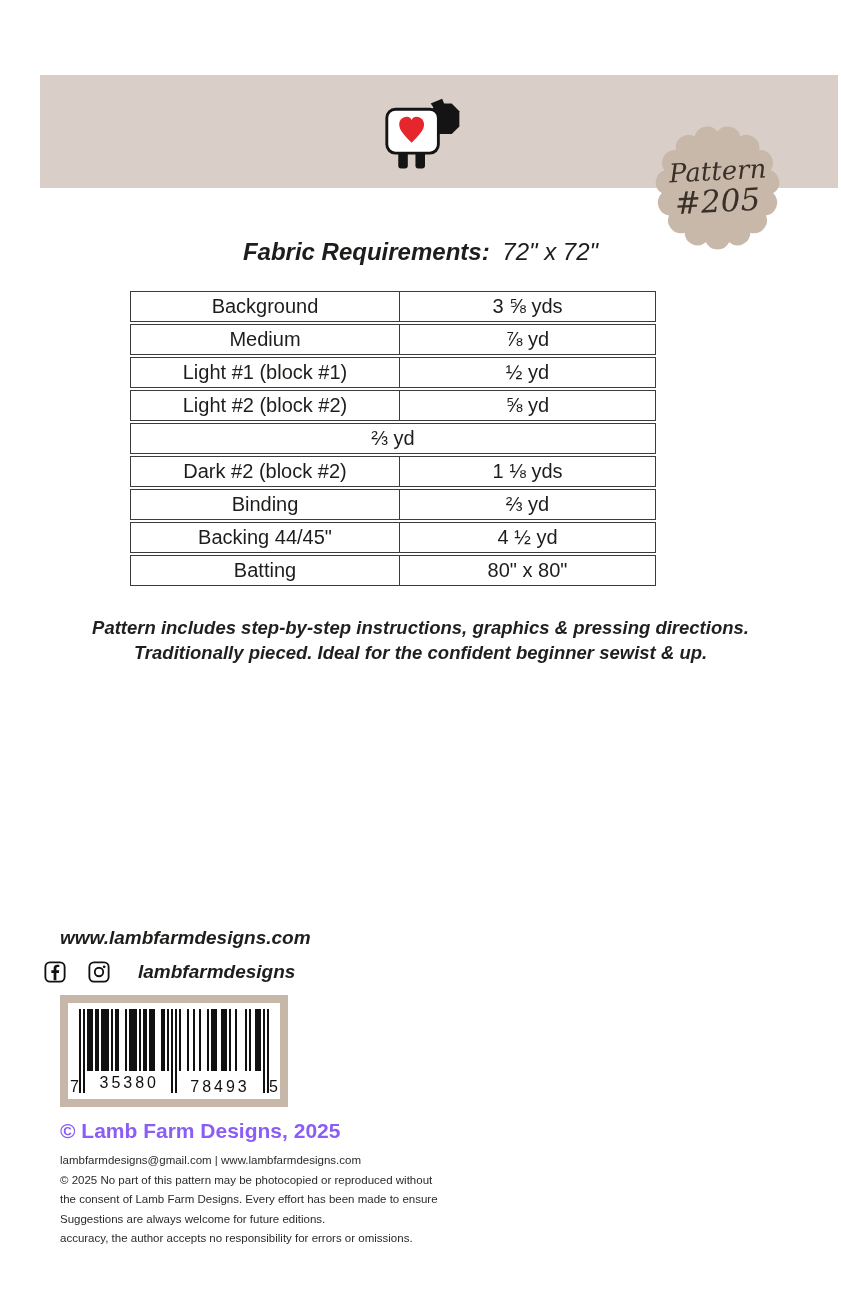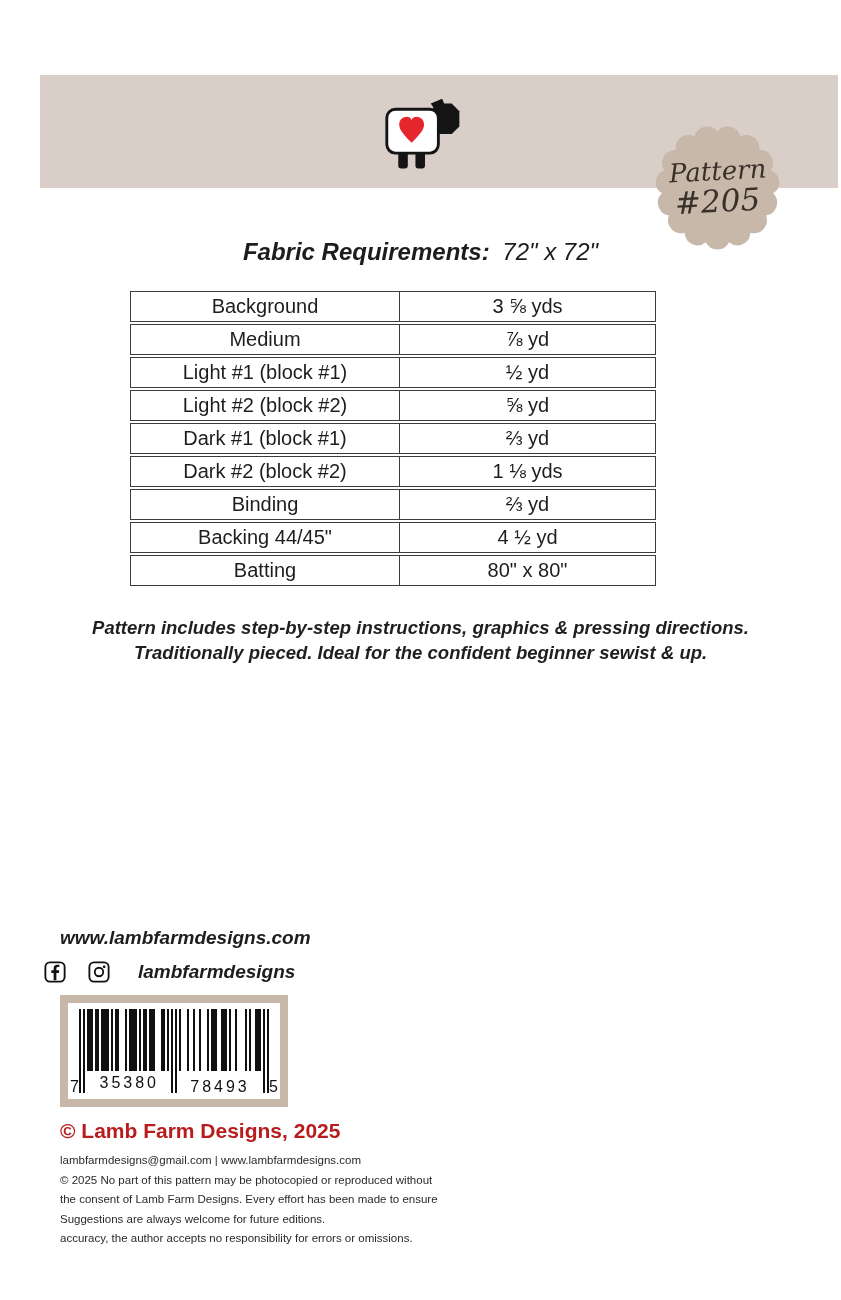--- a/index.html
+++ b/index.html
@@ -47,21 +47,21 @@
 
   .barcode{position:absolute;left:60px;top:995px;width:228px;height:112px;background:#c7b7a8;}
   .bc-white{position:absolute;left:8px;top:8px;width:212px;height:96px;background:#ffffff;}
   .bc-bars{position:absolute;left:11px;top:6px;width:190px;height:84px;fill:#111;}
   .bc-digit{position:absolute;font-size:16px;color:#111;font-family:"Liberation Sans",sans-serif;}
   .bd-left{left:2px;bottom:3px;}
   .bd-g1{left:25px;bottom:7px;width:66px;text-align:right;letter-spacing:3px;}
   .bd-g2{left:119px;bottom:3px;width:66px;text-align:center;letter-spacing:3px;}
   .bd-right{right:2px;bottom:3px;}
 
-  .copyright{position:absolute;left:60px;top:1119px;font-size:21px;font-weight:bold;color:#b91c1c;}
+  .copyright{position:absolute;left:60px;top:1119px;font-size:21px;font-weight:bold;color:#8b5cf6;}
   .fineprint{position:absolute;left:60px;top:1155px;width:420px;}
   .fineline{margin:0 0 8px 0;font-size:11.5px;line-height:11.5px;color:#2a2a2a;}
 </style>
 </head>
 <body>
 
 <div class="band"></div>
 
 <svg class="sheep" viewBox="0 0 88 78">
   <g>
@@ -100,21 +100,20 @@
     </div>
     <div class="frow">
       <div class="c-item">Light #1 (block #1)</div>
       <div class="c-amt">½ yd</div>
     </div>
     <div class="frow">
       <div class="c-item">Light #2 (block #2)</div>
       <div class="c-amt">⅝ yd</div>
     </div>
     <div class="frow">
-      <div class="c-item">Dark #1 (block #1)</div>
       <div class="c-amt">⅔ yd</div>
     </div>
     <div class="frow">
       <div class="c-item">Dark #2 (block #2)</div>
       <div class="c-amt">1 ⅛ yds</div>
     </div>
     <div class="frow">
       <div class="c-item">Binding</div>
       <div class="c-amt">⅔ yd</div>
     </div>

